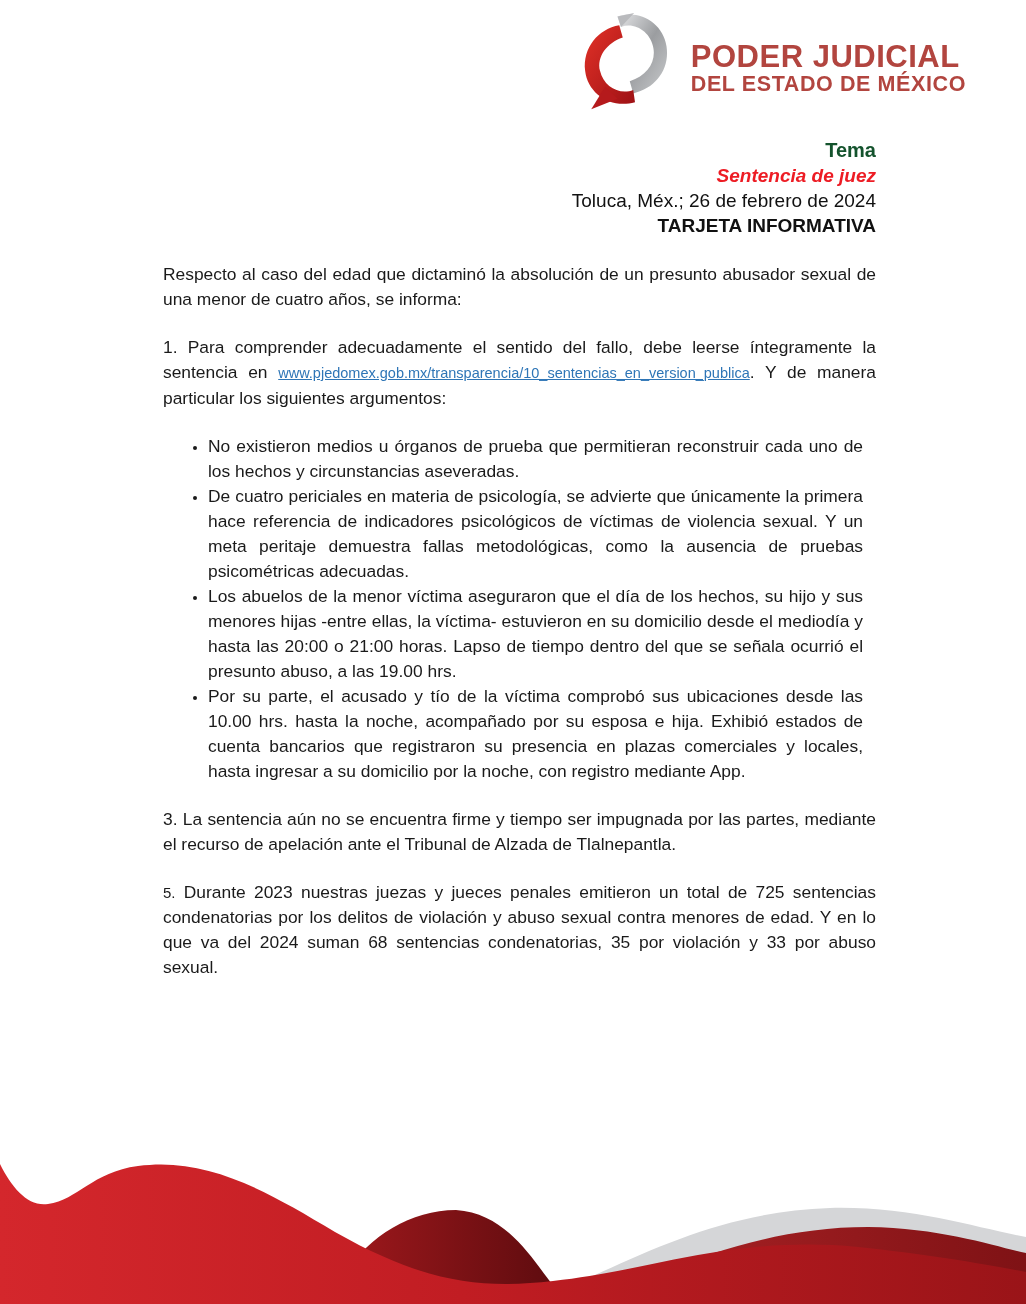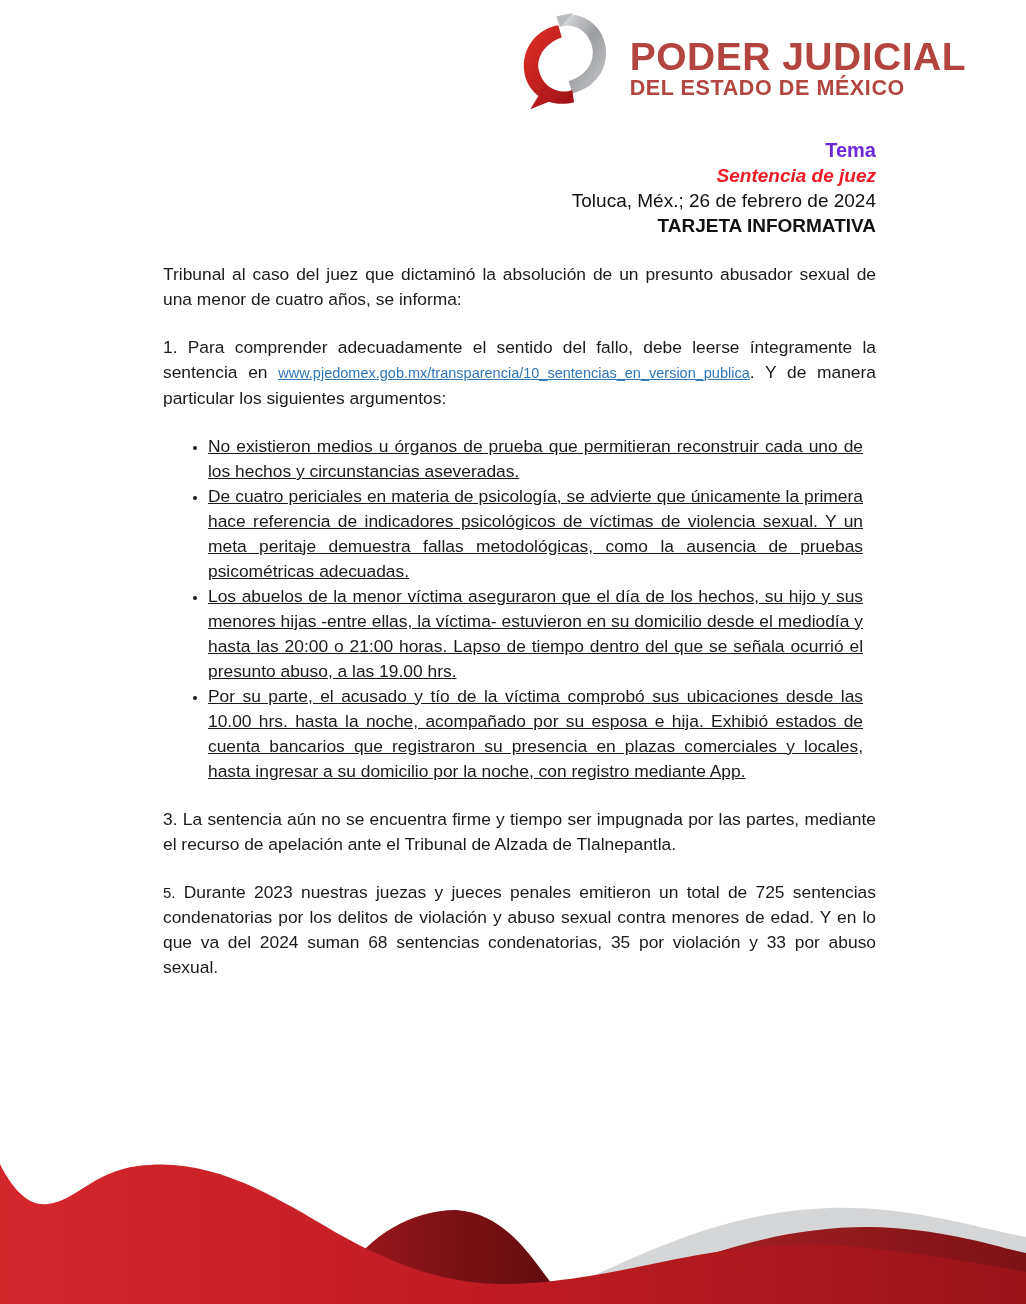--- a/index.html
+++ b/index.html
@@ -6,36 +6,36 @@
   body {
     width:1026px; height:1304px; position:relative; overflow:hidden;
     background:#ffffff; color:#1a1a1a;
     font-family:"Liberation Sans", sans-serif;
   }
   
   .header { display:flex; justify-content:flex-end; padding:10px 60px 0 0; }
   .logo { display:flex; align-items:center; gap:14px; }
   .logo-icon svg { width:98px; height:102px; display:block; }
   .logo-text { line-height:1.04; padding-top:14px; }
-  .logo-title { font-size:39px; font-weight:bold; color:#b2453f; letter-spacing:0.5px; }
+  .logo-title { font-size:31px; font-weight:bold; color:#b2453f; letter-spacing:0.5px; }
   .logo-subtitle { font-size:21.5px; font-weight:bold; color:#b2453f; letter-spacing:0.6px; }
   
   .meta { text-align:right; margin:26px 150px 0 0; line-height:25px; }
-  .tema { color:#6d28d9; font-weight:bold; font-size:20px; }
+  .tema { color:#14532d; font-weight:bold; font-size:20px; }
   .subject { color:#ed1c24; font-weight:bold; font-size:19px;font-style:italic; }
   .dateline { font-size:19px; color:#111;padding-left:40px; }
   .doctype { font-size:19px; font-weight:bold; color:#111; }
   
   .content {
     margin:24px 150px 0 163px;
     font-size:17.4px; line-height:25px;
     text-align:justify; text-justify:inter-word;
   }
   .para { margin:0 0 23px 0; }
-  .arg-list { margin:0 13px 23px 0; padding:0 0 0 45px; list-style:disc;text-decoration:underline; }
+  .arg-list { margin:0 13px 23px 0; padding:0 0 0 45px; list-style:disc; }
   .arg-list li { text-align:justify; }
   .arg-list li::marker { font-size:13px; }
   .link { color:#2e75b6; font-size:14.5px; }
   .small-num { font-size:15px; }
   
   .footer-wave { position:absolute; left:0; bottom:0; width:1026px; height:144px; }
   .footer-wave svg { display:block; width:100%; height:100%; }
 </style>
 </head>
 <body>
@@ -70,21 +70,21 @@
 
 <div class="meta">
   <div class="tema">Tema</div>
   <div class="subject">Sentencia de juez</div>
   <div class="dateline">Toluca, Méx.; 26 de febrero de 2024</div>
   <div class="doctype">TARJETA INFORMATIVA</div>
 </div>
 
 <div class="content">
 
-  <p class="para">Tribunal al caso del juez que dictaminó la absolución de un presunto abusador sexual de una menor de cuatro años, se informa:</p>
+  <p class="para">Respecto al caso del edad que dictaminó la absolución de un presunto abusador sexual de una menor de cuatro años, se informa:</p>
 
   <p class="para">
     <span>1.</span>
     <span>Para comprender adecuadamente el sentido del fallo, debe leerse íntegramente la sentencia en</span>
     <a href="#" class="link">www.pjedomex.gob.mx/transparencia/10_sentencias_en_version_publica</a><span>. Y de manera particular los siguientes argumentos:</span>
   </p>
 
   <ul class="arg-list">
     <li>No existieron medios u órganos de prueba que permitieran reconstruir cada uno de los hechos y circunstancias aseveradas.</li>
     <li>De cuatro periciales en materia de psicología, se advierte que únicamente la primera hace referencia de indicadores psicológicos de víctimas de violencia sexual. Y un meta peritaje demuestra fallas metodológicas, como la ausencia de pruebas psicométricas adecuadas.</li>

